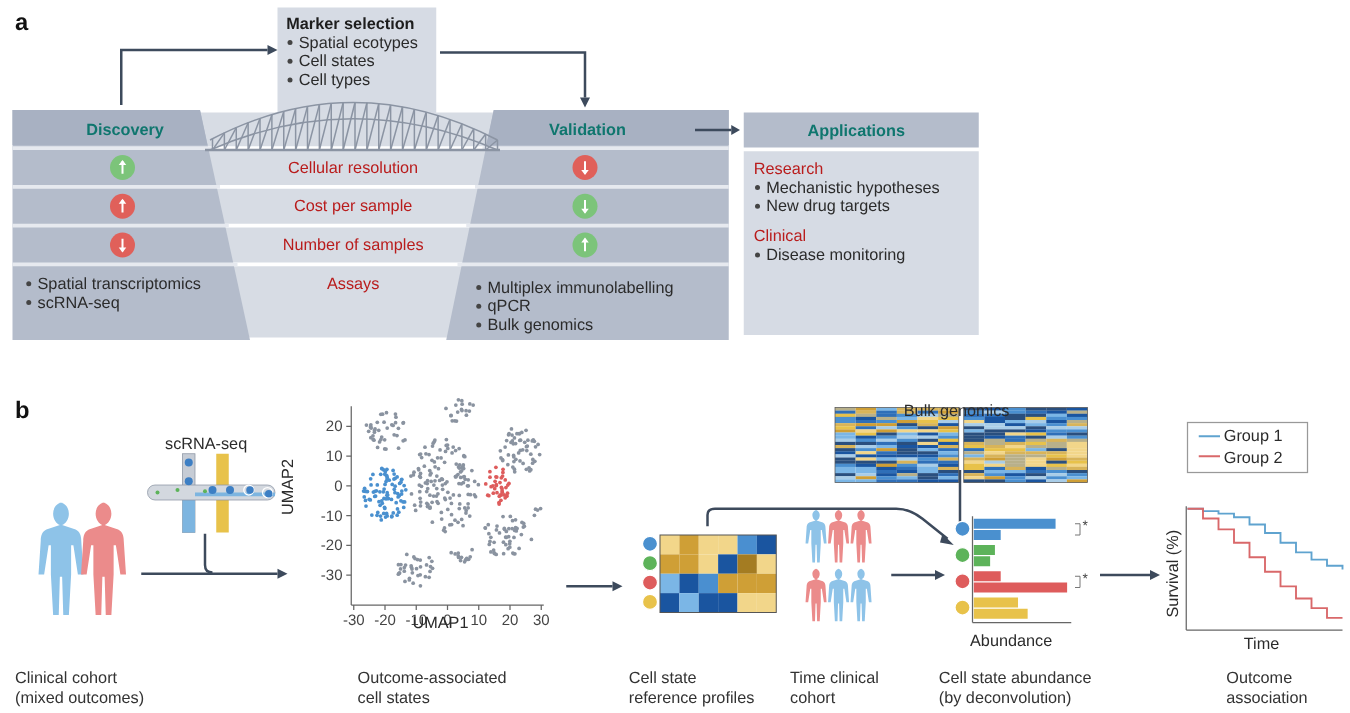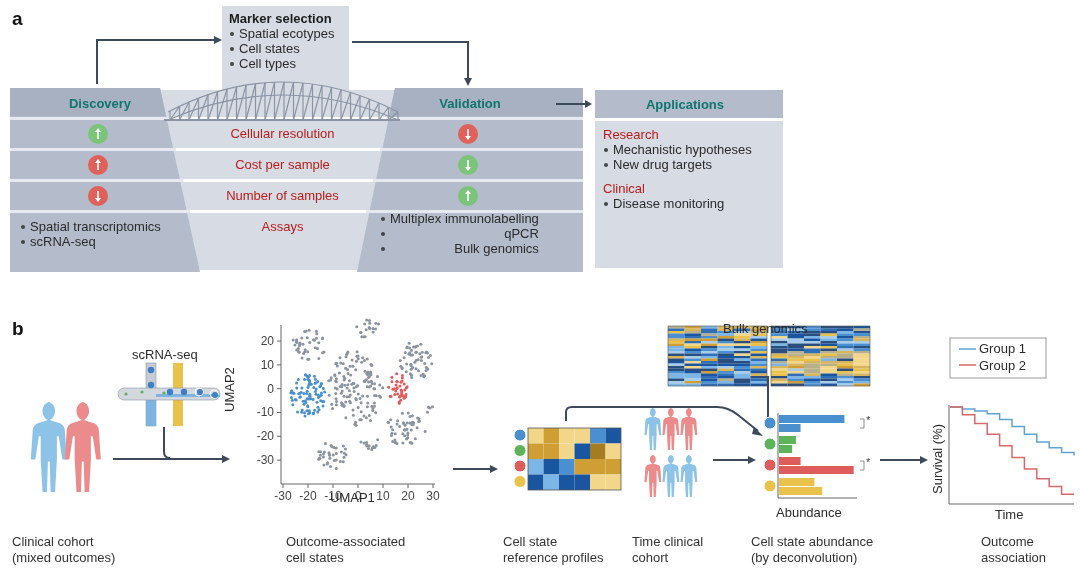--- a/index.html
+++ b/index.html
@@ -160,21 +160,21 @@
     <div class="arrowcirc" style="left: 458px; top: 186px; background: rgb(124, 196, 122);"><svg width="20" height="20">
         <line x1="10" y1="5" x2="10" y2="15" stroke="#fff" stroke-width="1.6"></line>
         <polygon points="7,8 10,4 13,8" fill="#fff"></polygon>
       </svg></div>
   </div>
 
 <ul class="b abs" style="left:20px;top:219px;">
   <li>Spatial transcriptomics</li>
   <li>scRNA-seq</li>
 </ul>
-<ul class="b abs" style="left:380px;top:211px;text-align:right;">
+<ul class="b abs" style="left:380px;top:222px;">
   <li>Multiplex immunolabelling</li>
   <li>qPCR</li>
   <li>Bulk genomics</li>
 </ul>
 
 <div class="abs hdr" style="left:595px;top:97px;width:180px;">Applications</div>
 <div class="abs" style="left:603px;top:127px;width:178px;">
   <div class="txt">Research</div>
   <ul class="b">
     <li>Mechanistic hypotheses</li>

